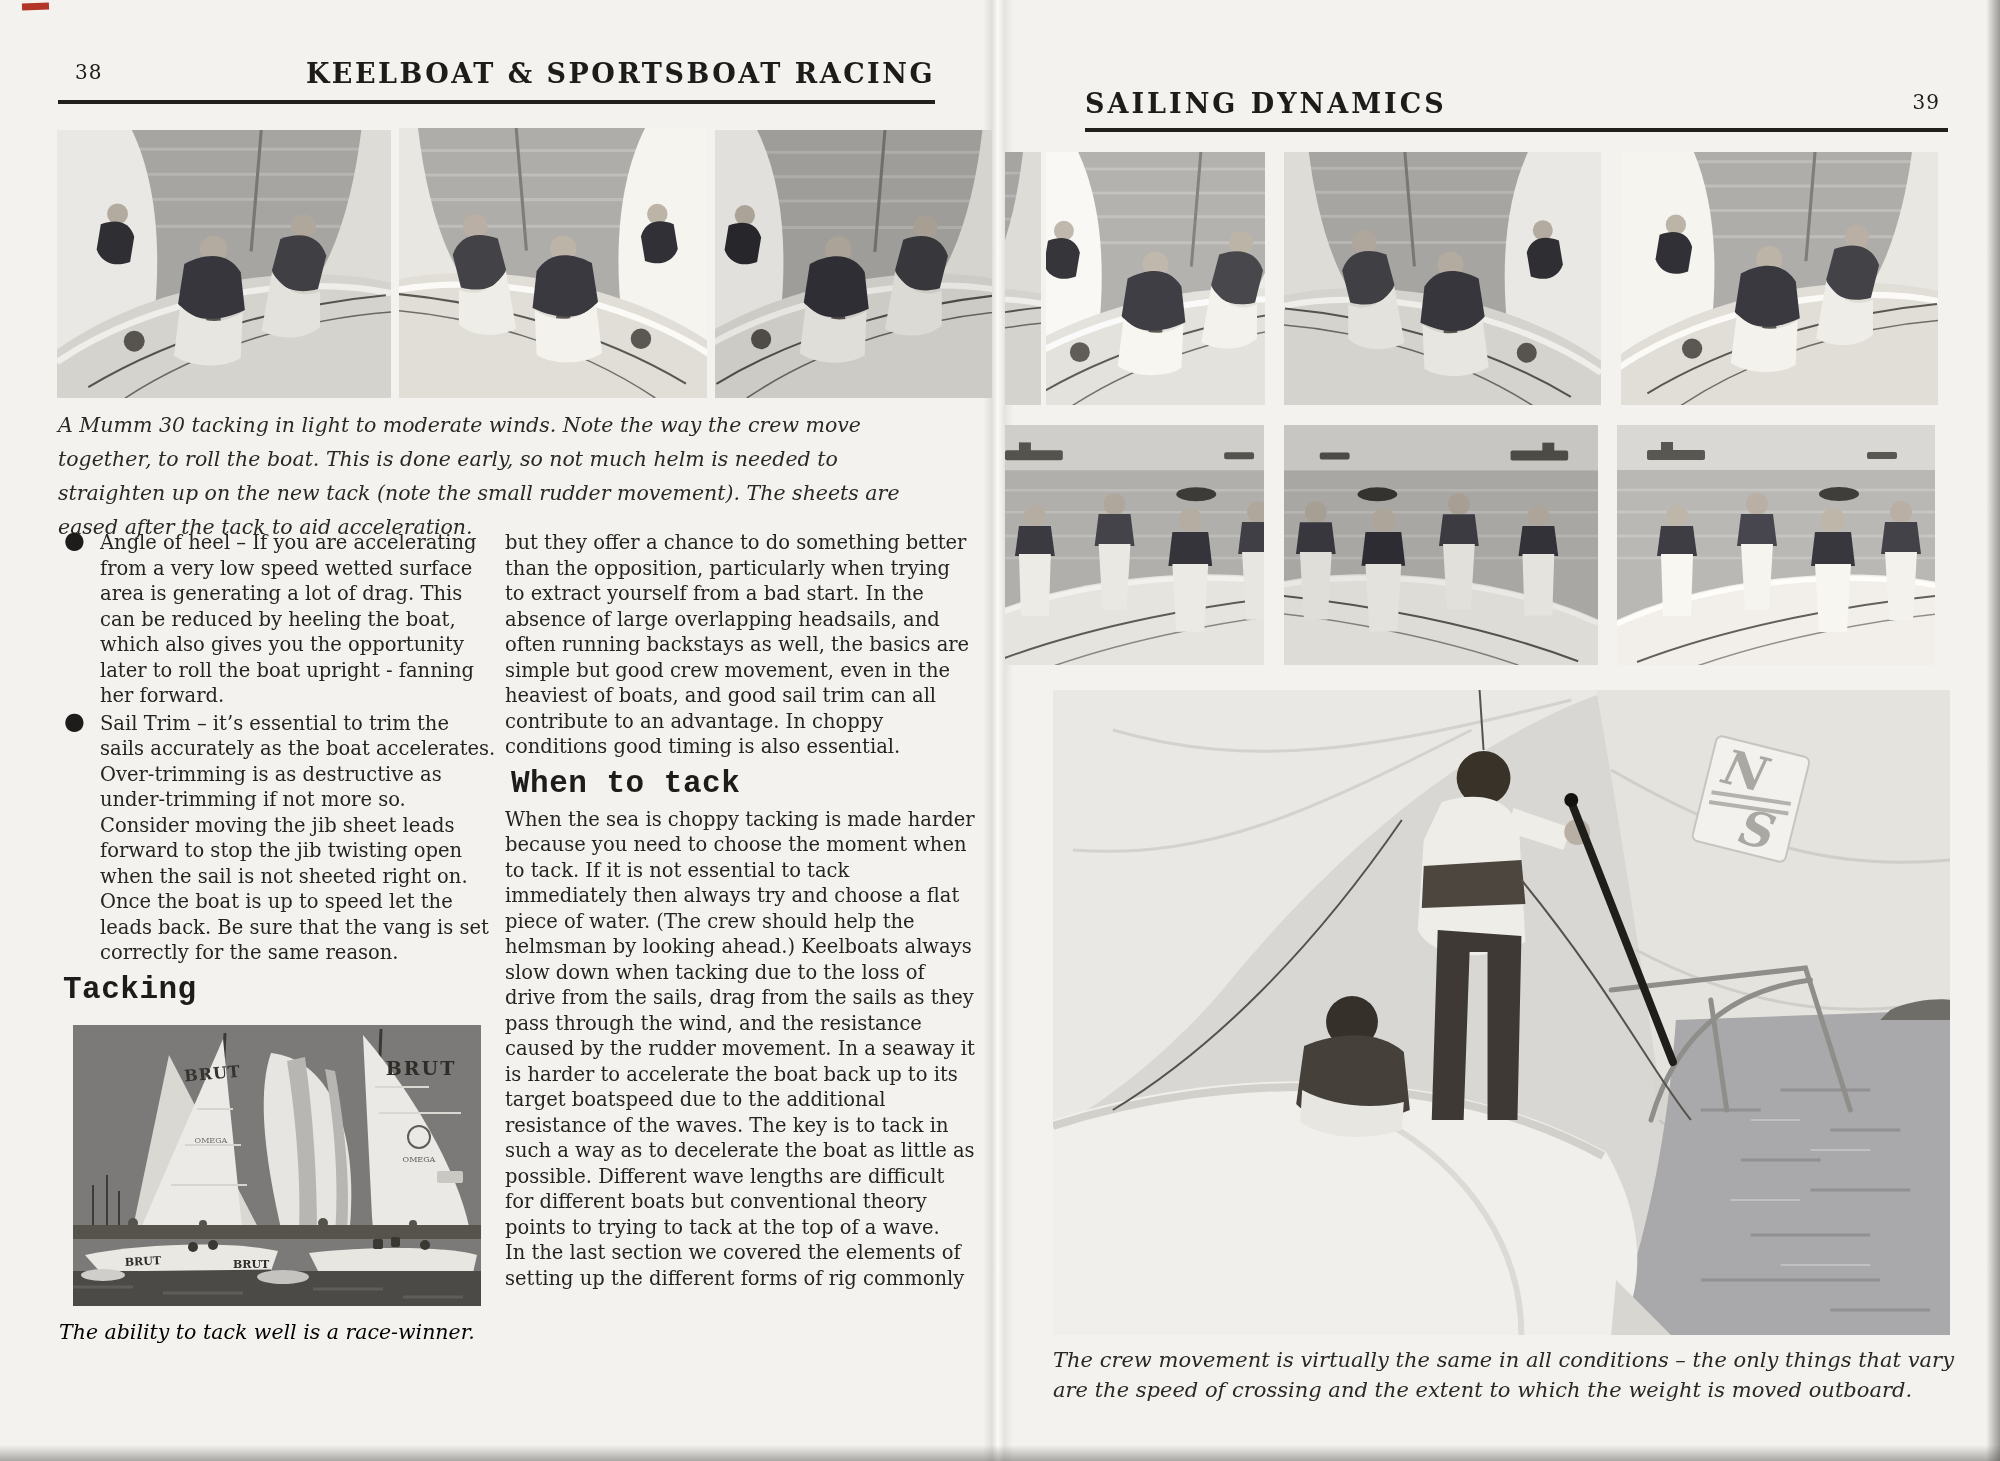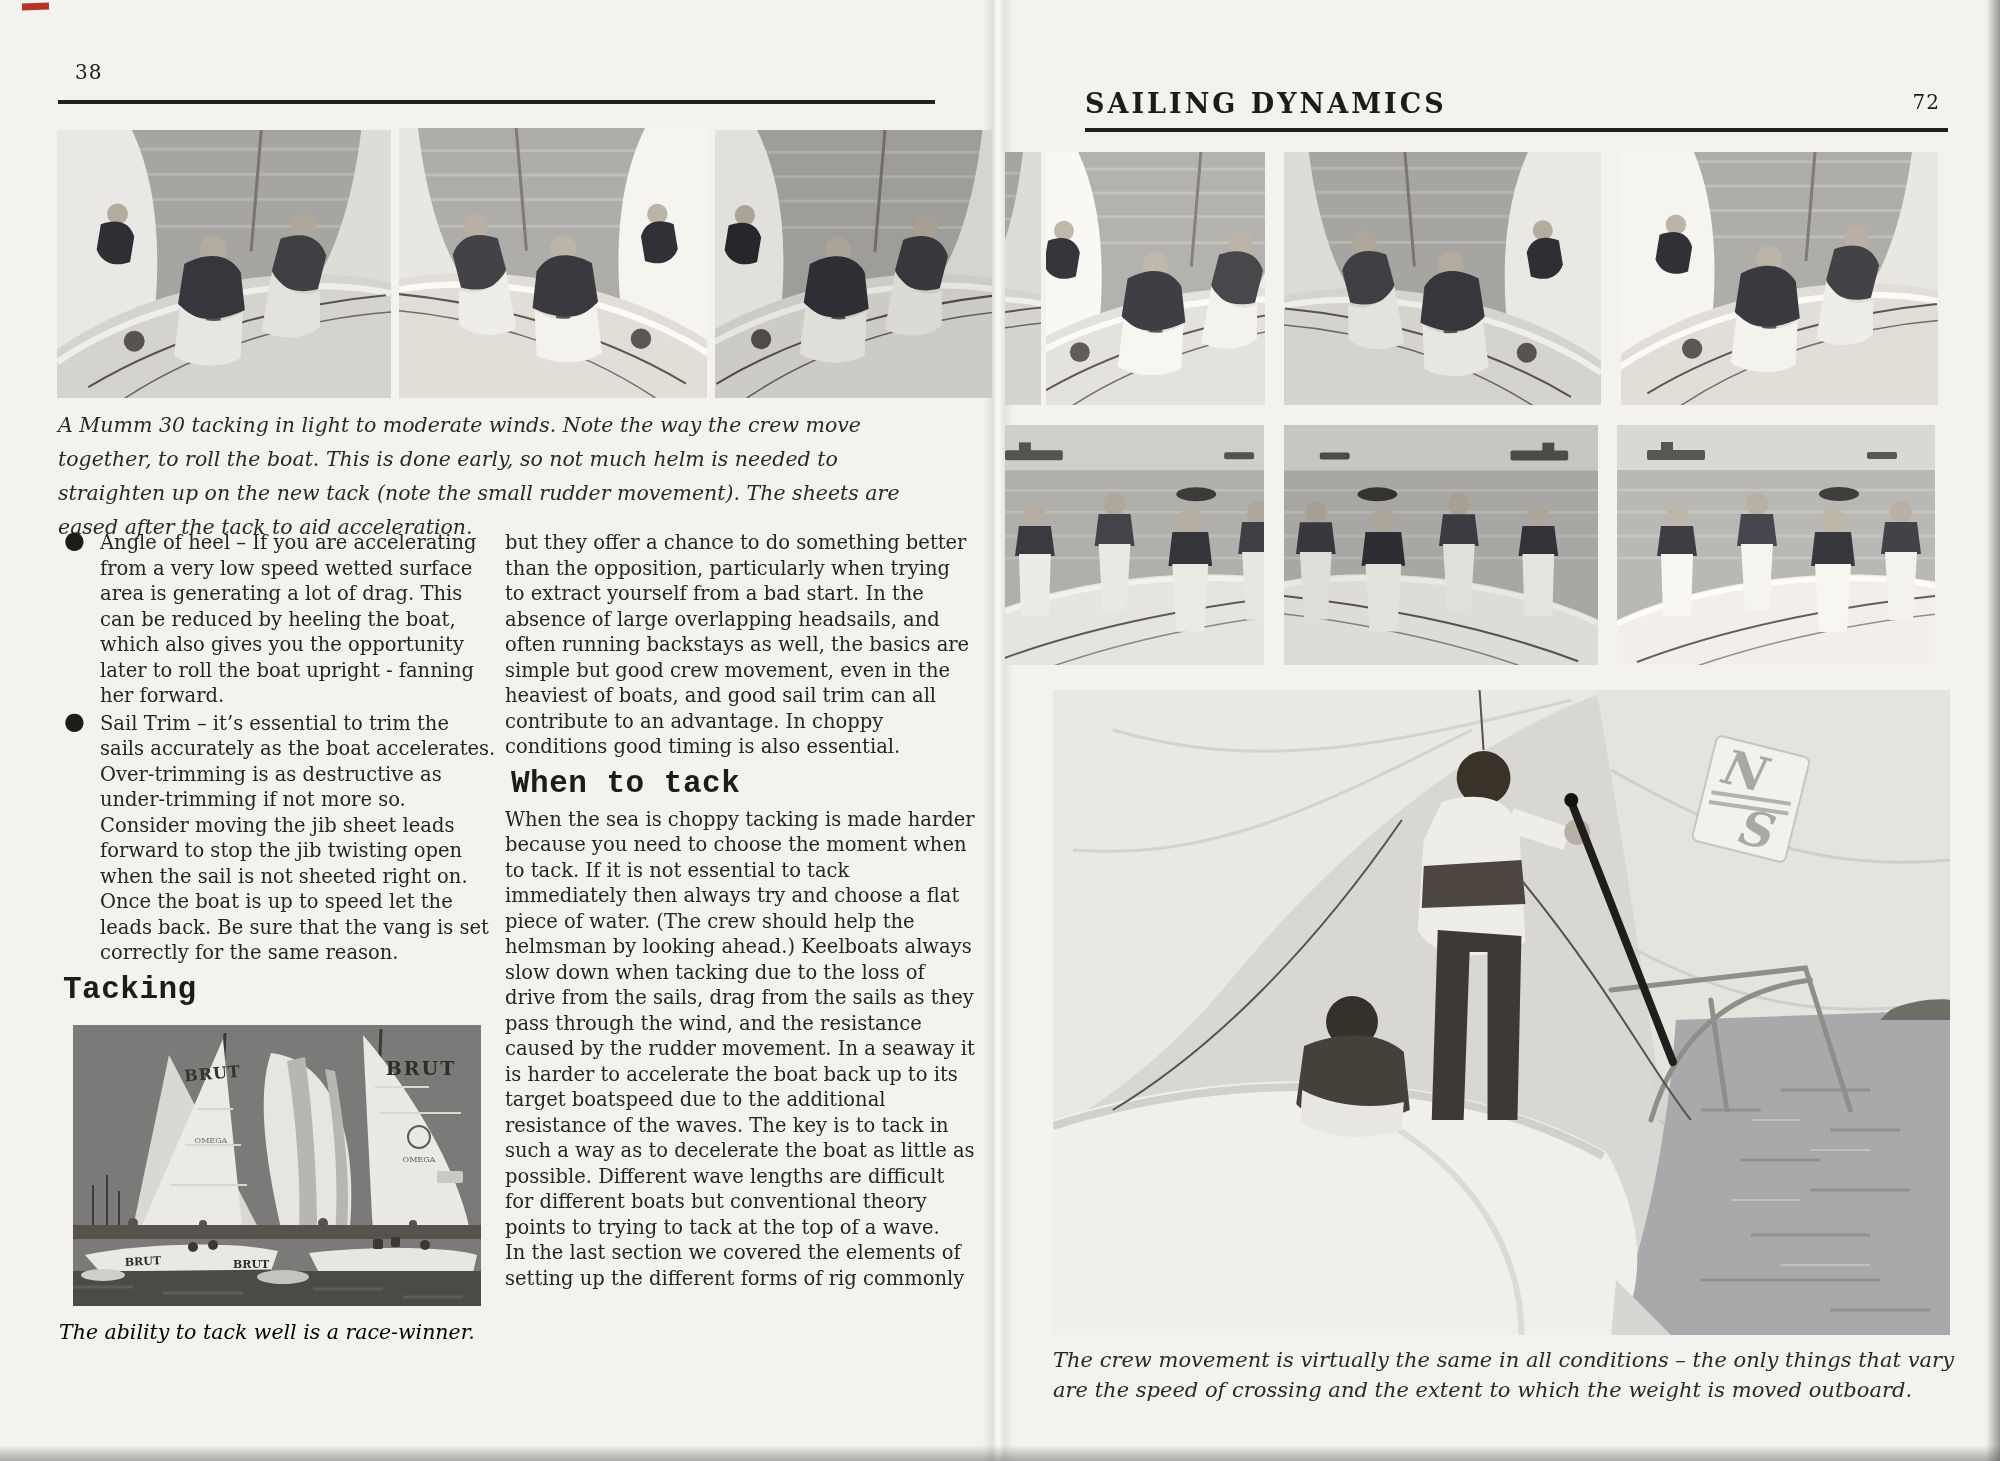--- a/index.html
+++ b/index.html
@@ -104,20 +104,21 @@
     </g>
   </defs>
 </svg>
 
 <div id="canvas">
 
   <div class="mark-red"></div>
   <div class="gutter"></div>
 
   <span class="pagenum" style="left:75px;top:60px">38</span>
+  <span class="htitle" style="left:58px;top:58px;width:877px;text-align:right">KEELBOAT &amp; SPORTSBOAT RACING</span>
   <div class="hrule" style="left:58px;top:100px;width:877px"></div>
 
   <div>
     <div class="photo" style="left:57px;top:130px;width:334px;height:268px">
       <svg viewBox="0 0 320 264" preserveAspectRatio="xMidYMid slice">
           <use href="#g-tack"></use>
         </svg>
     </div>
     <div class="photo flip b2" style="left:399px;top:128px;width:308px;height:270px">
       <svg viewBox="8 0 304 264" preserveAspectRatio="xMidYMid slice">
@@ -202,21 +203,21 @@
   </div>
 
   <div class="col" style="left:505px;top:530px;width:470px">
     <p>but they offer a chance to do something better than the opposition, particularly when trying to extract yourself from a bad start. In the absence of large overlapping headsails, and often running backstays as well, the basics are simple but good crew movement, even in the heaviest of boats, and good sail trim can all contribute to an advantage. In choppy conditions good timing is also essential.</p>
     <h2 class="mt-h2">When to tack</h2>
     <p class="mt-p">When the sea is choppy tacking is made harder because you need to choose the moment when to tack. If it is not essential to tack immediately then always try and choose a flat piece of water. (The crew should help the helmsman by looking ahead.) Keelboats always slow down when tacking due to the loss of drive from the sails, drag from the sails as they pass through the wind, and the resistance caused by the rudder movement. In a seaway it is harder to accelerate the boat back up to its target boatspeed due to the additional resistance of the waves. The key is to tack in such a way as to decelerate the boat as little as possible. Different wave lengths are difficult for different boats but conventional theory points to trying to tack at the top of a wave.</p>
     <p class="mt-p">In the last section we covered the elements of setting up the different forms of rig commonly</p>
   </div>
 
   <span class="htitle" style="left:1085px;top:88px;letter-spacing:3px">SAILING DYNAMICS</span>
-  <span class="pagenum" style="left:1870px;top:90px;width:70px;text-align:right">72</span>
+  <span class="pagenum" style="left:1870px;top:90px;width:70px;text-align:right">39</span>
   <div class="hrule" style="left:1085px;top:128px;width:863px"></div>
 
   <div>
     <div class="photo" style="left:1005px;top:152px;width:36px;height:253px">
       <svg viewBox="270 0 44 264" preserveAspectRatio="xMidYMid slice">
           <use href="#g-tack"></use>
         </svg>
     </div>
     <div class="photo b4" style="left:1046px;top:152px;width:219px;height:253px">
       <svg viewBox="40 0 220 264" preserveAspectRatio="xMidYMid slice">

